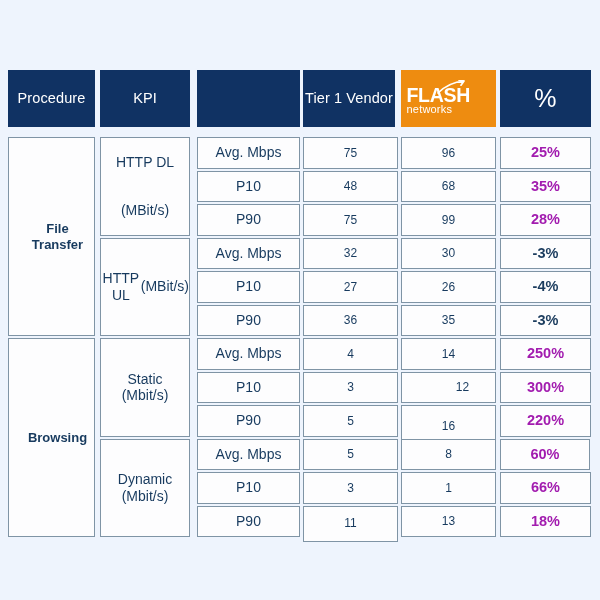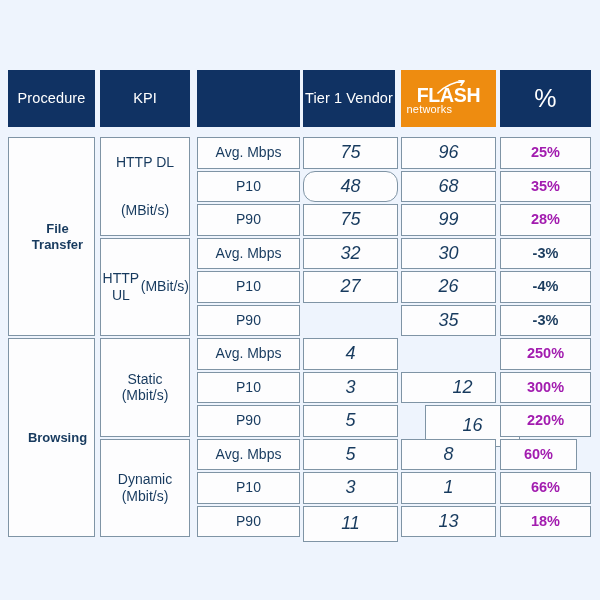--- a/index.html
+++ b/index.html
@@ -63,38 +63,38 @@
     font-size: 13.5px;
   }
   .body-cell.proc {
     font-weight: bold;
     font-size: 13px;
     padding-left: 12px;
   }
   .body-cell.kpi {
     font-size: 14px;
   }
-  .body-cell.num { font-size: 18px; font-style: italic; }
+  .body-cell.num { font-size: 12px; }
   .body-cell.pctcell { font-size: 14.5px; font-weight: bold; }
   .pos { color: #a21caf; }
   .neg { color: #1b3c5e; font-weight: normal; }
 
   .kpi-line { display: block; }
 
   
   .flash-logo {
     position: relative;
     width: 84px;
     height: 36px;
   }
   .flash-word {
     position: absolute;
     left: 0; top: 4px;
     width: 84px;
-    text-align: center;
+    text-align: left;
     font-size: 19.5px;
     font-weight: bold;
     color: #ffffff;
     letter-spacing: -0.3px;
     font-family: "Liberation Sans", sans-serif;
   }
   .flash-sub {
     position: absolute;
     left: 0; top: 23px;
     width: 84px;
@@ -146,53 +146,55 @@
     </div>
     <div class="cell body-cell merged kpi" style="left: 92px; top: 368.5px; width: 90px; height: 98.5px; flex-direction: column;">
       <span class="kpi-line">Dynamic</span>
       <span class="kpi-line">(Mbit/s)</span>
     </div>
     <div class="cell body-cell" style="left: 189px; top: 67px; width: 103px; height: 31.5px;">Avg. Mbps</div>
     <div class="cell body-cell num" style="left: 295px; top: 67px; width: 95px; height: 31.5px;">75</div>
     <div class="cell body-cell num" style="left: 393px; top: 67px; width: 95px; height: 31.5px;">96</div>
     <div class="cell body-cell pctcell pos" style="left: 492px; top: 67px; width: 91px; height: 31.5px;">25%</div>
     <div class="cell body-cell" style="left: 189px; top: 100.5px; width: 103px; height: 31.5px;">P10</div>
-    <div class="cell body-cell num" style="left: 295px; top: 100.5px; width: 95px; height: 31.5px; border-radius: 12px;">48</div>
+    <div class="cell body-cell num" style="left: 295px; top: 100.5px; width: 95px; height: 31.5px;">48</div>
     <div class="cell body-cell num" style="left: 393px; top: 100.5px; width: 95px; height: 31.5px;">68</div>
     <div class="cell body-cell pctcell pos" style="left: 492px; top: 100.5px; width: 91px; height: 31.5px;">35%</div>
     <div class="cell body-cell" style="left: 189px; top: 134px; width: 103px; height: 31.5px;">P90</div>
     <div class="cell body-cell num" style="left: 295px; top: 134px; width: 95px; height: 31.5px;">75</div>
     <div class="cell body-cell num" style="left: 393px; top: 134px; width: 95px; height: 31.5px;">99</div>
     <div class="cell body-cell pctcell pos" style="left: 492px; top: 134px; width: 91px; height: 31.5px;">28%</div>
     <div class="cell body-cell" style="left: 189px; top: 167.5px; width: 103px; height: 31.5px;">Avg. Mbps</div>
     <div class="cell body-cell num" style="left: 295px; top: 167.5px; width: 95px; height: 31.5px;">32</div>
     <div class="cell body-cell num" style="left: 393px; top: 167.5px; width: 95px; height: 31.5px;">30</div>
     <div class="cell body-cell pctcell neg" style="left: 492px; top: 167.5px; width: 91px; height: 31.5px;">-3%</div>
     <div class="cell body-cell" style="left: 189px; top: 201px; width: 103px; height: 31.5px;">P10</div>
     <div class="cell body-cell num" style="left: 295px; top: 201px; width: 95px; height: 31.5px;">27</div>
     <div class="cell body-cell num" style="left: 393px; top: 201px; width: 95px; height: 31.5px;">26</div>
     <div class="cell body-cell pctcell neg" style="left: 492px; top: 201px; width: 91px; height: 31.5px;">-4%</div>
     <div class="cell body-cell" style="left: 189px; top: 234.5px; width: 103px; height: 31.5px;">P90</div>
+    <div class="cell body-cell num" style="left: 295px; top: 234.5px; width: 95px; height: 31.5px;">36</div>
     <div class="cell body-cell num" style="left: 393px; top: 234.5px; width: 95px; height: 31.5px;">35</div>
     <div class="cell body-cell pctcell neg" style="left: 492px; top: 234.5px; width: 91px; height: 31.5px;">-3%</div>
     <div class="cell body-cell" style="left: 189px; top: 268px; width: 103px; height: 31.5px;">Avg. Mbps</div>
     <div class="cell body-cell num" style="left: 295px; top: 268px; width: 95px; height: 31.5px;">4</div>
+    <div class="cell body-cell num" style="left: 393px; top: 268px; width: 95px; height: 31.5px;">14</div>
     <div class="cell body-cell pctcell pos" style="left: 492px; top: 268px; width: 91px; height: 31.5px;">250%</div>
     <div class="cell body-cell" style="left: 189px; top: 301.5px; width: 103px; height: 31.5px;">P10</div>
     <div class="cell body-cell num" style="left: 295px; top: 301.5px; width: 95px; height: 31.5px;">3</div>
     <div class="cell body-cell num" style="left: 393px; top: 301.5px; width: 95px; height: 31.5px; padding-left: 28px;">12</div>
     <div class="cell body-cell pctcell pos" style="left: 492px; top: 301.5px; width: 91px; height: 31.5px;">300%</div>
     <div class="cell body-cell" style="left: 189px; top: 335px; width: 103px; height: 31.5px;">P90</div>
     <div class="cell body-cell num" style="left: 295px; top: 335px; width: 95px; height: 31.5px;">5</div>
-    <div class="cell body-cell num" style="left: 393px; top: 335px; width: 95px; height: 42px; margin-left: 24px;">16</div>
+    <div class="cell body-cell num" style="left: 393px; top: 335px; width: 95px; height: 42px;">16</div>
     <div class="cell body-cell pctcell pos" style="left: 492px; top: 335px; width: 91px; height: 31.5px;">220%</div>
     <div class="cell body-cell" style="left: 189px; top: 368.5px; width: 103px; height: 31.5px;">Avg. Mbps</div>
     <div class="cell body-cell num" style="left: 295px; top: 368.5px; width: 95px; height: 31.5px;">5</div>
     <div class="cell body-cell num" style="left: 393px; top: 368.5px; width: 95px; height: 31.5px;">8</div>
-    <div class="cell body-cell pctcell pos" style="left: 492px; top: 368.5px; width: 77px; height: 31.5px;">60%</div>
+    <div class="cell body-cell pctcell pos" style="left: 492px; top: 368.5px; width: 90px; height: 31.5px;">60%</div>
     <div class="cell body-cell" style="left: 189px; top: 402px; width: 103px; height: 31.5px;">P10</div>
     <div class="cell body-cell num" style="left: 295px; top: 402px; width: 95px; height: 31.5px;">3</div>
     <div class="cell body-cell num" style="left: 393px; top: 402px; width: 95px; height: 31.5px;">1</div>
     <div class="cell body-cell pctcell pos" style="left: 492px; top: 402px; width: 91px; height: 31.5px;">66%</div>
     <div class="cell body-cell" style="left: 189px; top: 435.5px; width: 103px; height: 31.5px;">P90</div>
     <div class="cell body-cell num" style="left: 295px; top: 435.5px; width: 95px; height: 36px;">11</div>
     <div class="cell body-cell num" style="left: 393px; top: 435.5px; width: 95px; height: 31.5px;">13</div>
     <div class="cell body-cell pctcell pos" style="left: 492px; top: 435.5px; width: 91px; height: 31.5px;">18%</div>
   </div>
 

